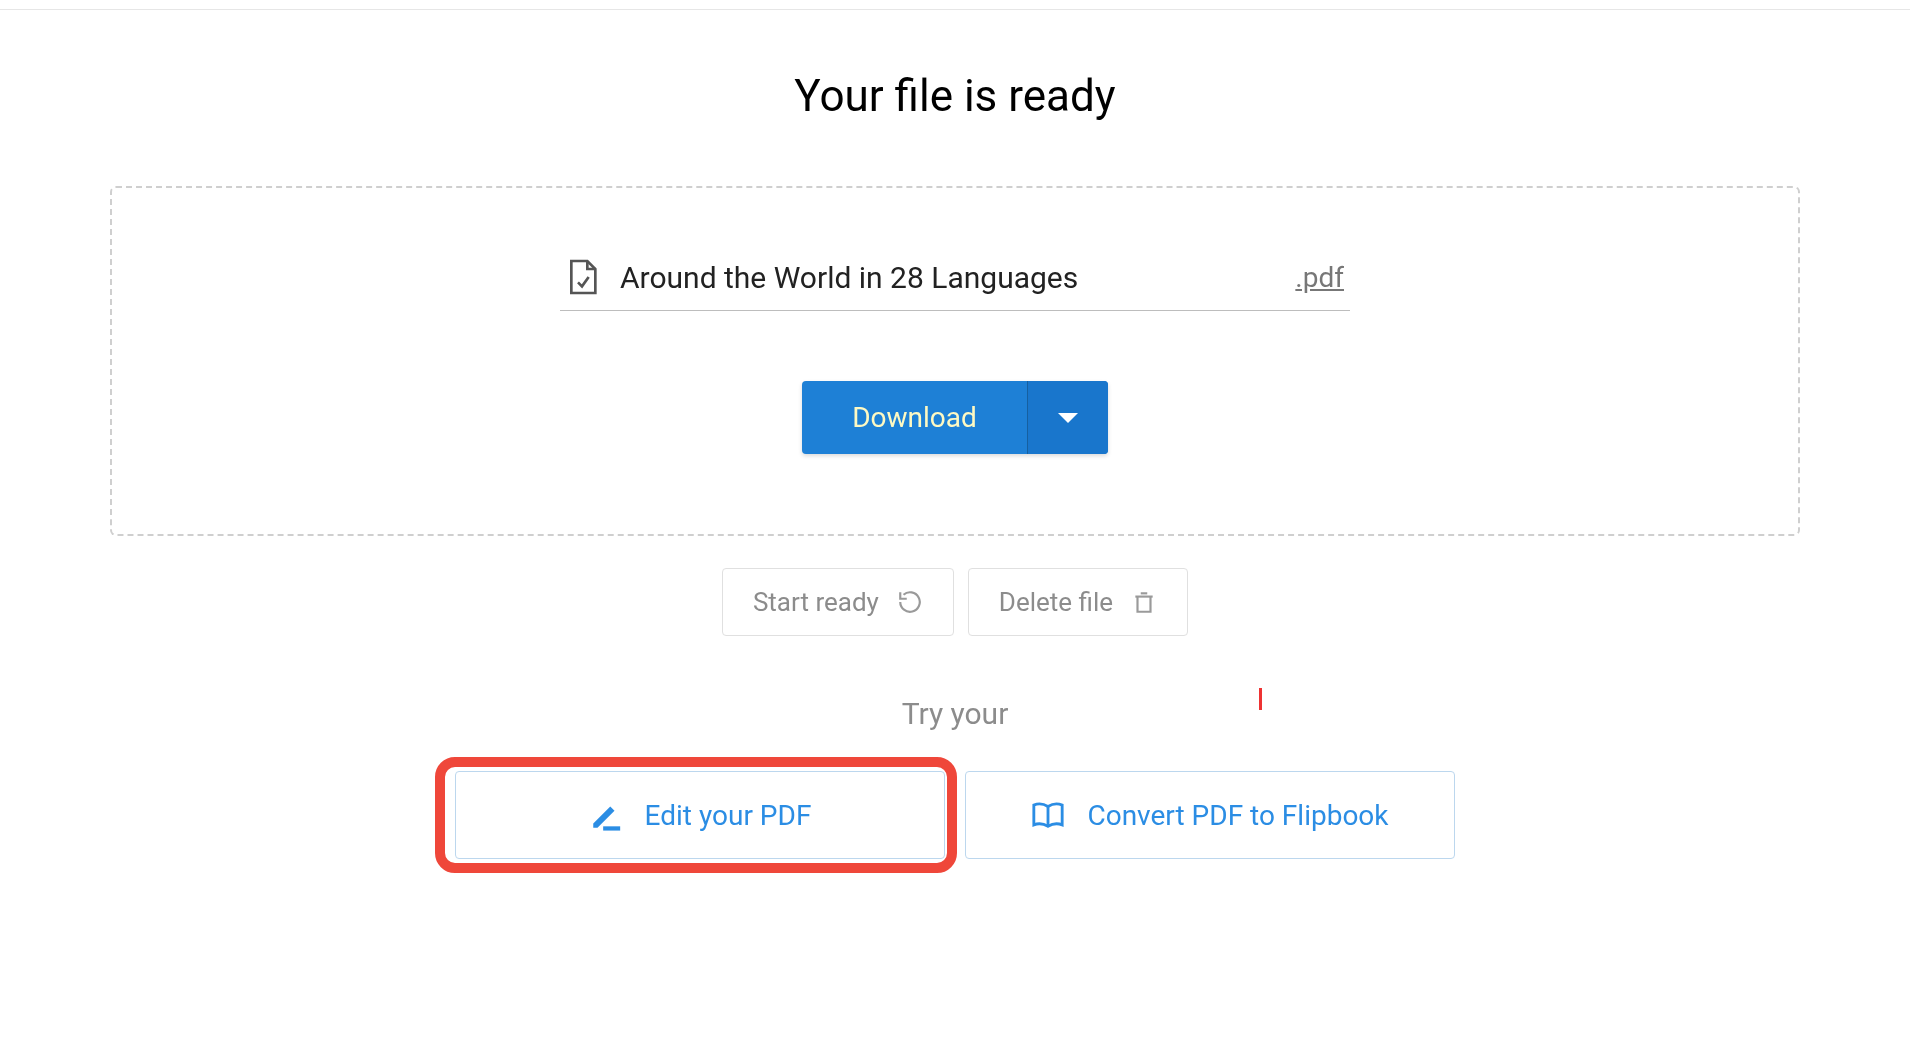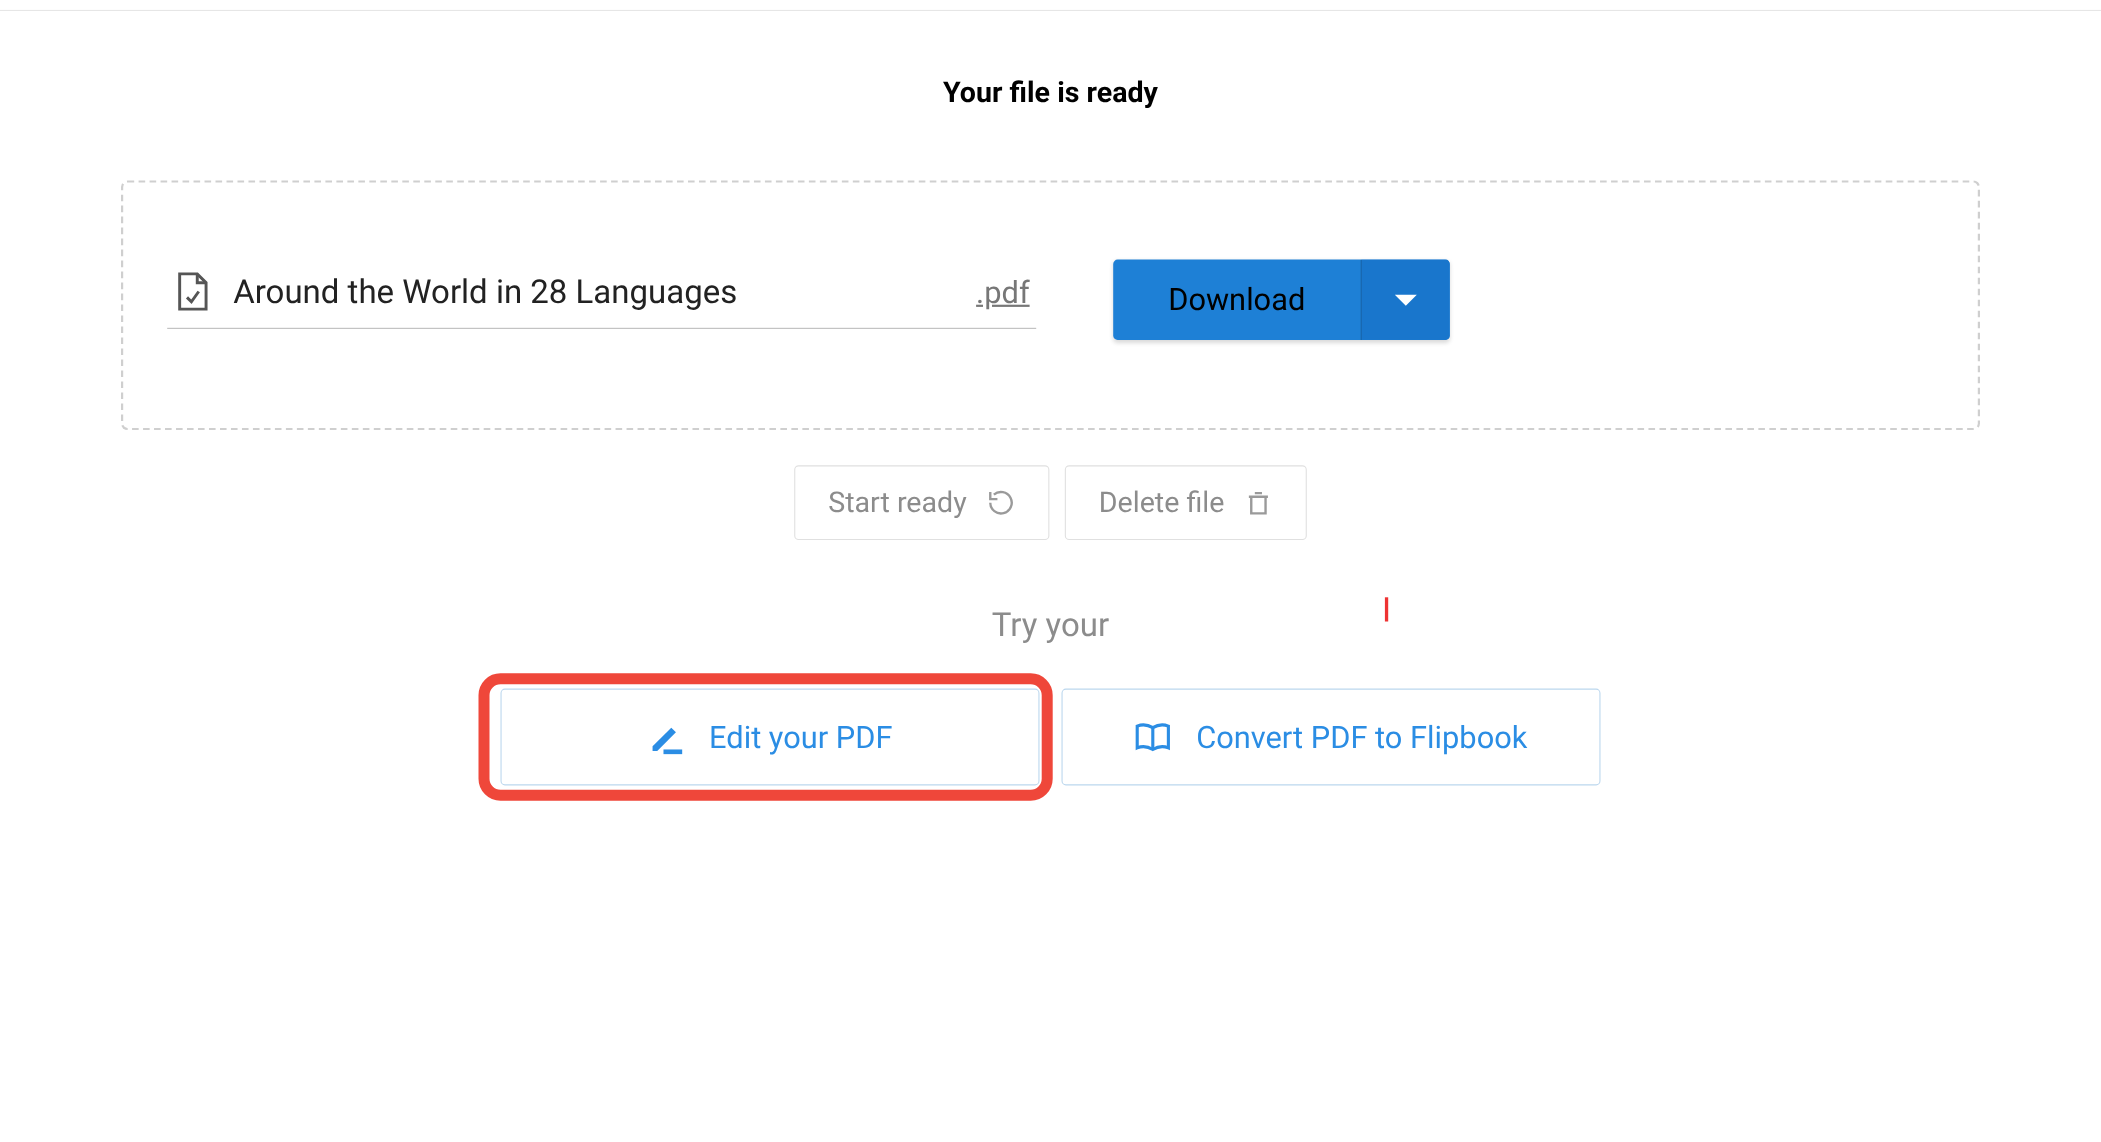--- a/index.html
+++ b/index.html
@@ -13,31 +13,31 @@
   .topbar {
     height: 10px;
     border-bottom: 1px solid #e6e6e6;
     background: #fff;
   }
   .page {
     padding: 60px 110px 0 110px;
   }
   .title {
     text-align: center;
-    font-size: 26px;
-    font-weight: 700;
+    font-size: 44px;
+    font-weight: 400;
     color: #000;
     margin-bottom: 64px;
   }
   .dashed-box {
     border: 2px dashed #cfcfcf;
     border-radius: 6px;
     padding: 70px 40px 80px 40px;
     display: flex;
-    flex-direction: row;
+    flex-direction: column;
     align-items: center;
     gap: 70px;
     margin-bottom: 32px;
   }
   .file-row {
     display: flex;
     align-items: center;
     gap: 22px;
     border-bottom: 1px solid #bdbdbd;
     padding: 0 6px 14px 6px;
@@ -62,21 +62,21 @@
   }
   .download-wrap {
     display: flex;
     background: #1e80d6;
     border-radius: 4px;
     overflow: hidden;
     box-shadow: 0 2px 4px rgba(0,0,0,0.15);
   }
   .download-btn {
     padding: 20px 50px;
-    color: #000000;
+    color: #fef9c3;
     font-size: 28px;
     cursor: pointer;
     border-right: 1px solid rgba(0,0,0,0.25);
   }
   .download-caret {
     width: 80px;
     display: flex;
     align-items: center;
     justify-content: center;
     cursor: pointer;

